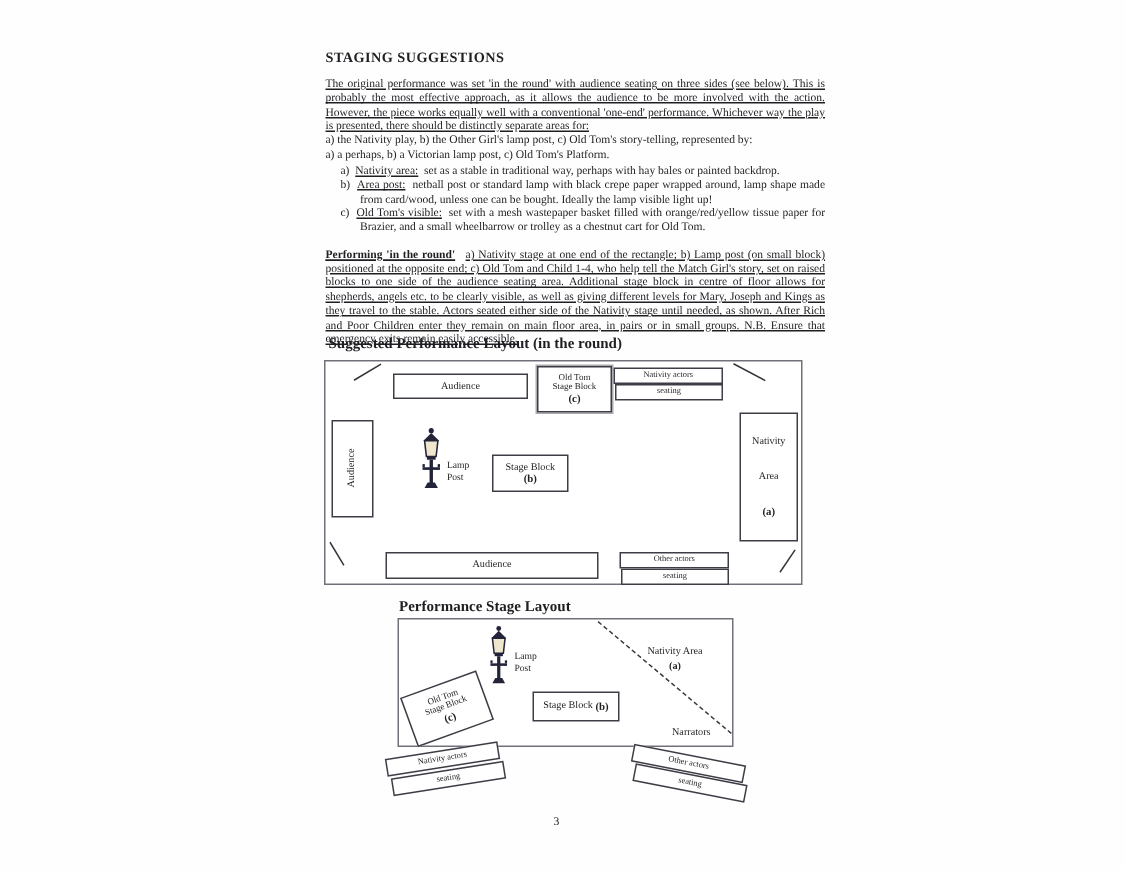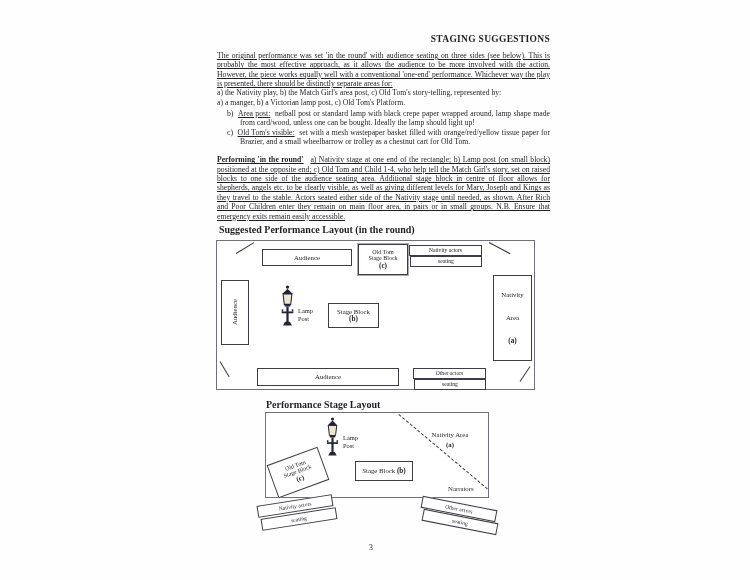--- a/index.html
+++ b/index.html
@@ -10,21 +10,21 @@
     --lamp-glass:#efe7cd;
   }
   html,body{margin:0;padding:0;}
   body{
     width:750px;height:580px;background:#fefefe;position:relative;
     font-family:"Liberation Serif", serif;color:var(--ink);
     overflow:hidden;
   }
   
   .text-col{position:absolute;left:217px;top:34px;width:333px;}
-  .doc-title{font-size:9.5px;font-weight:bold;letter-spacing:.3px;margin:0 0 7px 0;text-align:right;}
+  .doc-title{font-size:9.5px;font-weight:bold;letter-spacing:.3px;margin:0 0 7px 0;}
   .para{font-size:7.7px;line-height:9.35px;text-align:justify;margin:0;text-decoration:underline;}
   .plain-line{font-size:7.7px;line-height:9.35px;margin:0;}
   .abc-list{margin:2px 0 0 0;}
   .abc-item{font-size:7.7px;line-height:9.35px;text-align:justify;padding-left:23px;text-indent:-13px;margin:0;}
   .abc-item .lead{text-decoration:underline;}
   .performing{margin-top:9px;}
   .performing .lead{font-weight:bold;text-decoration:underline;margin-right:7px;}
   
   .diag-title{position:absolute;font-size:10px;font-weight:bold;white-space:nowrap;margin:0;}
   .stage-rect{position:absolute;border:1.4px solid var(--line-mid);background:#fff;}
@@ -48,25 +48,26 @@
     font-size:5.6px;text-align:center;
   }
   .page-num{position:absolute;left:369px;top:543px;font-size:7.8px;}
 </style>
 </head>
 <body>
 
 <div class="text-col">
   <h1 class="doc-title">STAGING SUGGESTIONS</h1>
   <p class="para">The original performance was set 'in the round' with audience seating on three sides (see below). This is probably the most effective approach, as it allows the audience to be more involved with the action. However, the piece works equally well with a conventional 'one-end' performance. Whichever way the play is presented, there should be distinctly separate areas for:</p>
-  <div class="plain-line">a) the Nativity play, b) the Match Girl's area post, c) Old Tom's story-telling, represented by:</div>
-  <div class="plain-line">a) a manger, b) a Victorian lamp post, c) Old Tom's Platform.</div>
+  <div class="plain-line">a) the Nativity play, b) the Other Girl's lamp post, c) Old Tom's story-telling, represented by:</div>
+  <div class="plain-line">a) a perhaps, b) a Victorian lamp post, c) Old Tom's Platform.</div>
 
   <div class="abc-list">
-    <p class="abc-item"><span>b)</span>&nbsp;&nbsp;<span class="lead">Area post:</span>&nbsp; <span>netball post or standard lamp with black crepe paper wrapped around, lamp shape made from card/wood, unless one can be bought. Ideally the lamp should light up!</span></p>
+    <p class="abc-item"><span>a)</span>&nbsp;&nbsp;<span class="lead">Nativity area:</span>&nbsp; <span>set as a stable in traditional way, perhaps with hay bales or painted backdrop.</span></p>
+    <p class="abc-item"><span>b)</span>&nbsp;&nbsp;<span class="lead">Area post:</span>&nbsp; <span>netball post or standard lamp with black crepe paper wrapped around, lamp shape made from card/wood, unless one can be bought. Ideally the lamp visible light up!</span></p>
     <p class="abc-item"><span>c)</span>&nbsp;&nbsp;<span class="lead">Old Tom's visible:</span>&nbsp; <span>set with a mesh wastepaper basket filled with orange/red/yellow tissue paper for Brazier, and a small wheelbarrow or trolley as a chestnut cart for Old Tom.</span></p>
   </div>
 
   <p class="para performing"><span class="lead">Performing 'in the round'</span><span>a) Nativity stage at one end of the rectangle; b) Lamp post (on small block) positioned at the opposite end; c) Old Tom and Child 1-4, who help tell the Match Girl's story, set on raised blocks to one side of the audience seating area. Additional stage block in centre of floor allows for shepherds, angels etc. to be clearly visible, as well as giving different levels for Mary, Joseph and Kings as they travel to the stable. Actors seated either side of the Nativity stage until needed, as shown. After Rich and Poor Children enter they remain on main floor area, in pairs or in small groups. N.B. Ensure that emergency exits remain easily accessible.</span></p>
 </div>
 
 <h2 class="diag-title" style="left:219px;top:224px;">Suggested Performance Layout (in the round)</h2>
 
 <div class="stage-rect" style="left:216px;top:240px;width:317px;height:148px;">
 

